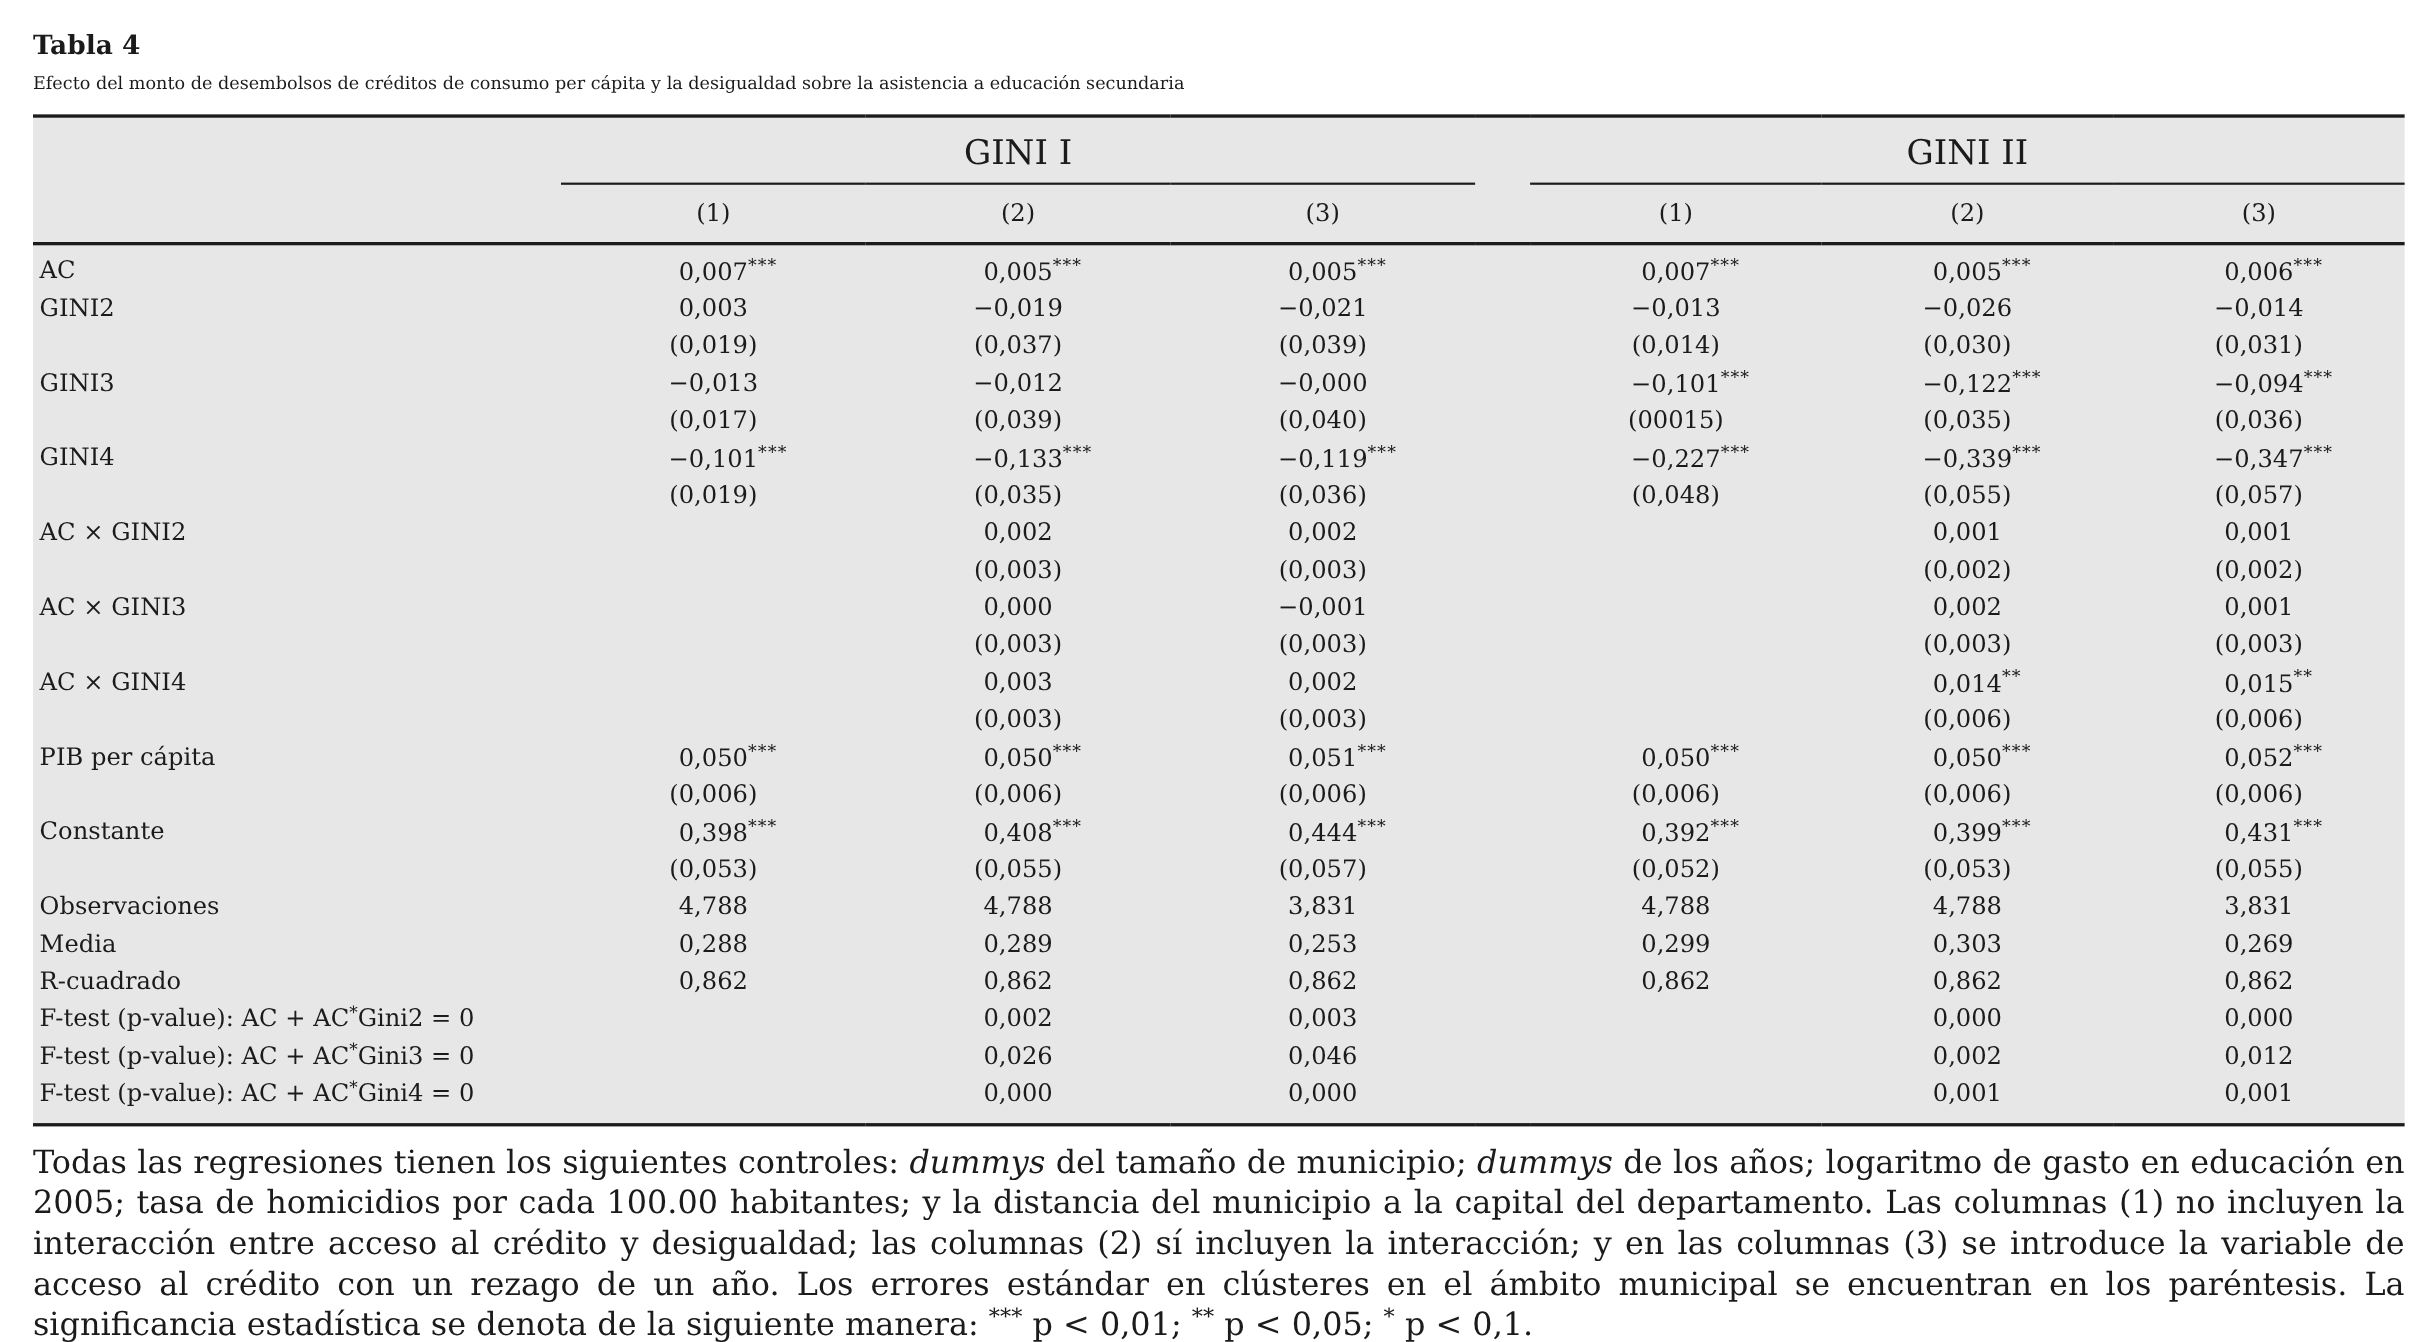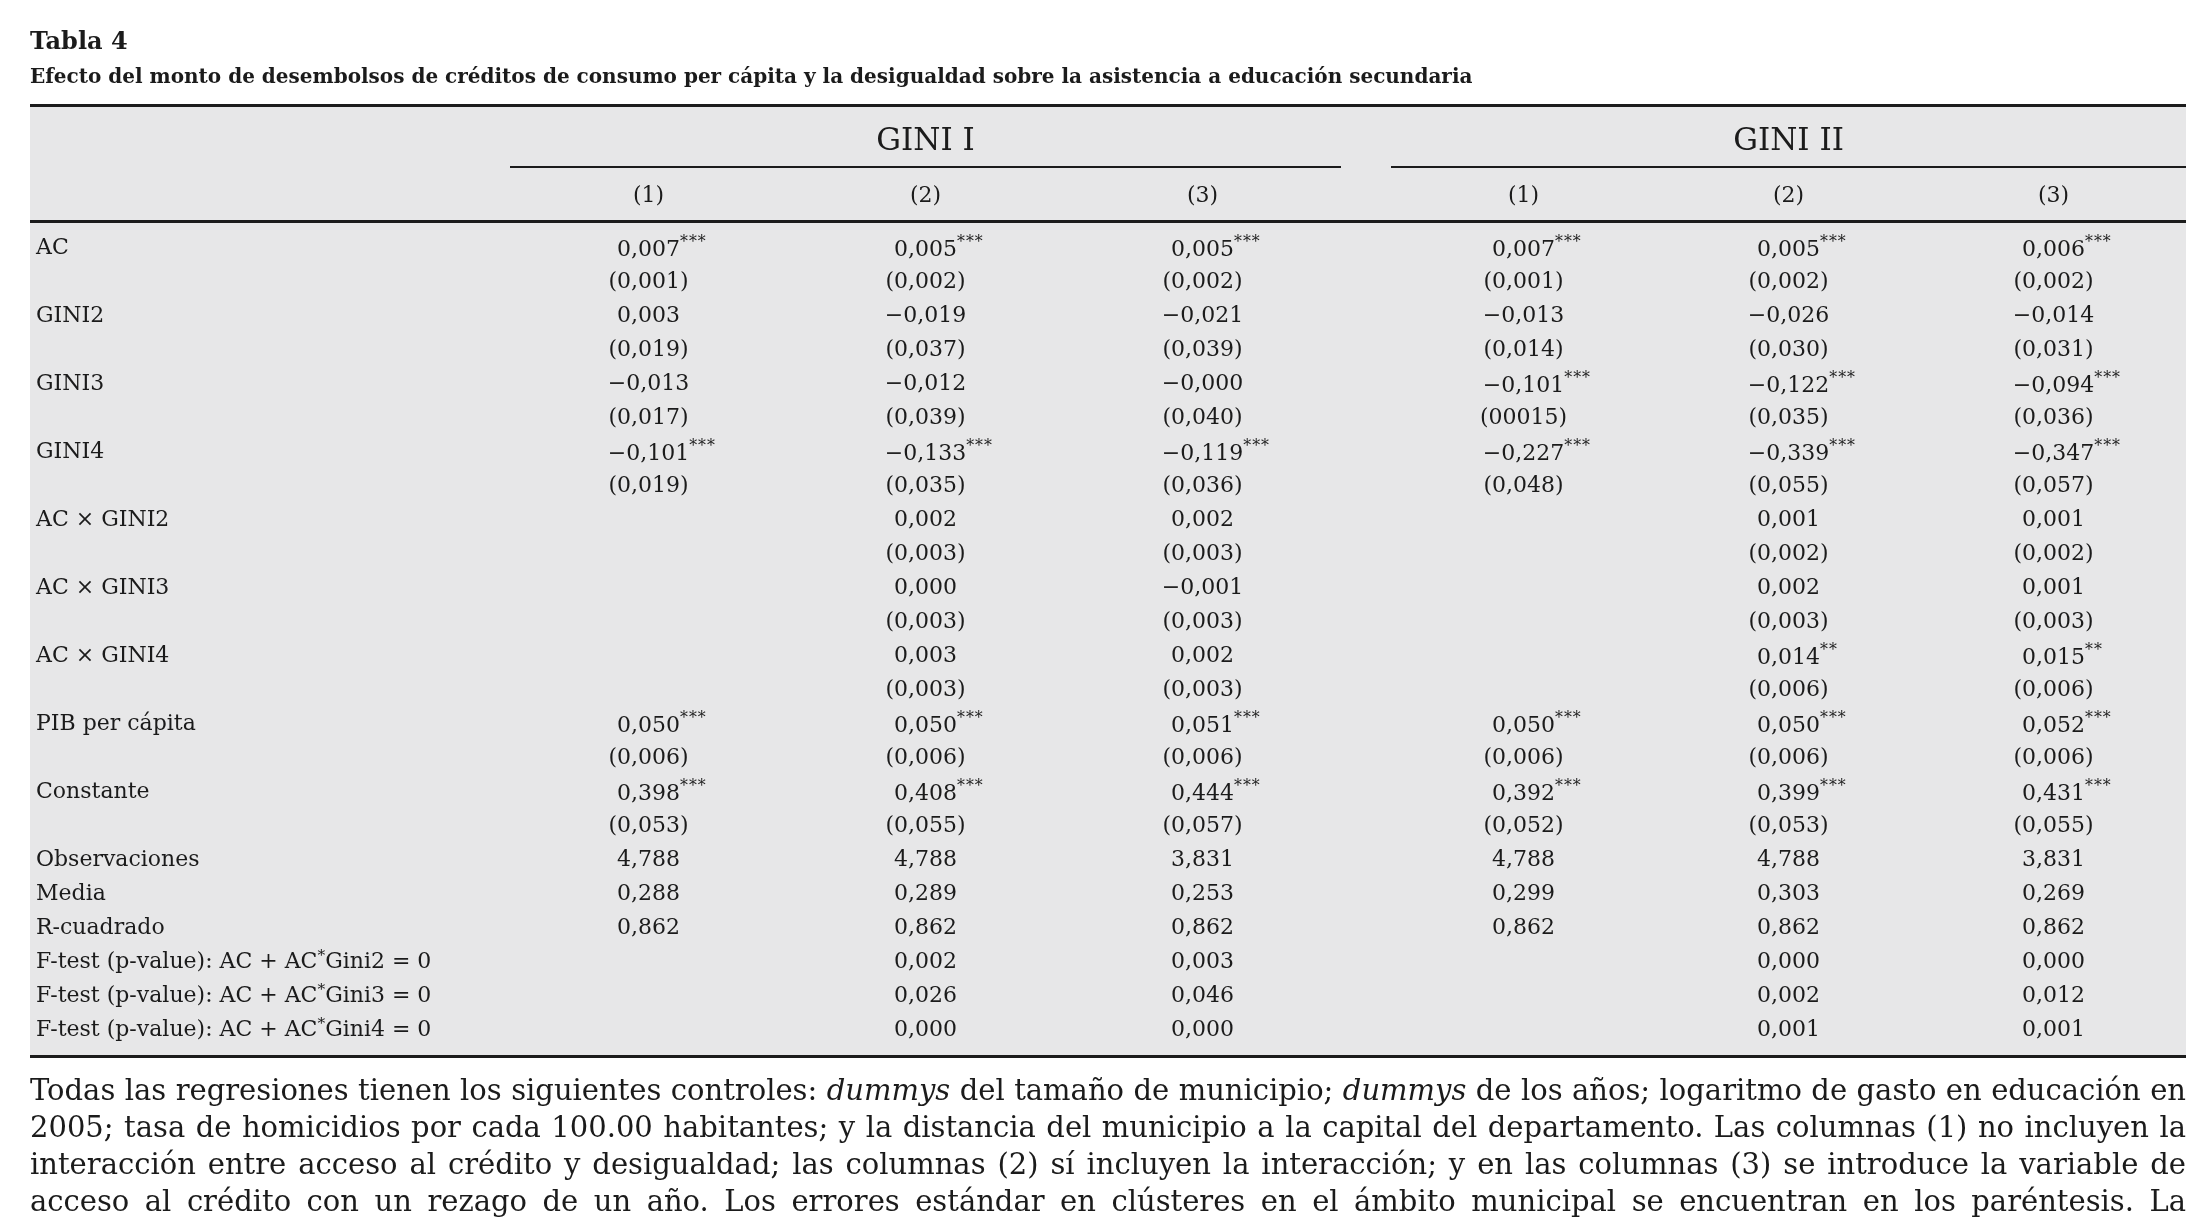--- a/index.html
+++ b/index.html
@@ -14,24 +14,23 @@
   .page {
     padding: 24px 14px 0 30px;
     width: 2156px;
   }
   .title {
     font-weight: bold;
     font-size: 24px;
     line-height: 34px;
   }
   .subtitle {
-    font-size: 20px;
+    font-size: 16px;
     line-height: 36px;
     margin-bottom: 10px;
-    font-weight: bold;
   }
   table.regtable {
     border-collapse: collapse;
     table-layout: fixed;
     width: 2156px;
     background: #e7e7e8;
     border-top: 3px solid #1c1c1c;
     border-bottom: 3px solid #1c1c1c;
     font-size: 22px;
   }
@@ -133,30 +132,20 @@
           <td class="rowlabel">AC</td>
           <td class="val">0,007<span class="sig">***</span></td>
           <td class="val">0,005<span class="sig">***</span></td>
           <td class="val">0,005<span class="sig">***</span></td>
           <td></td>
           <td class="val">0,007<span class="sig">***</span></td>
           <td class="val">0,005<span class="sig">***</span></td>
           <td class="val">0,006<span class="sig">***</span></td>
         </tr>
         <tr>
-          <td class="rowlabel"></td>
-          <td class="val">(0,001)</td>
-          <td class="val">(0,002)</td>
-          <td class="val">(0,002)</td>
-          <td></td>
-          <td class="val">(0,001)</td>
-          <td class="val">(0,002)</td>
-          <td class="val">(0,002)</td>
-        </tr>
-        <tr>
           <td class="rowlabel">GINI2</td>
           <td class="val">0,003</td>
           <td class="val">−0,019</td>
           <td class="val">−0,021</td>
           <td></td>
           <td class="val">−0,013</td>
           <td class="val">−0,026</td>
           <td class="val">−0,014</td>
         </tr>
         <tr>

